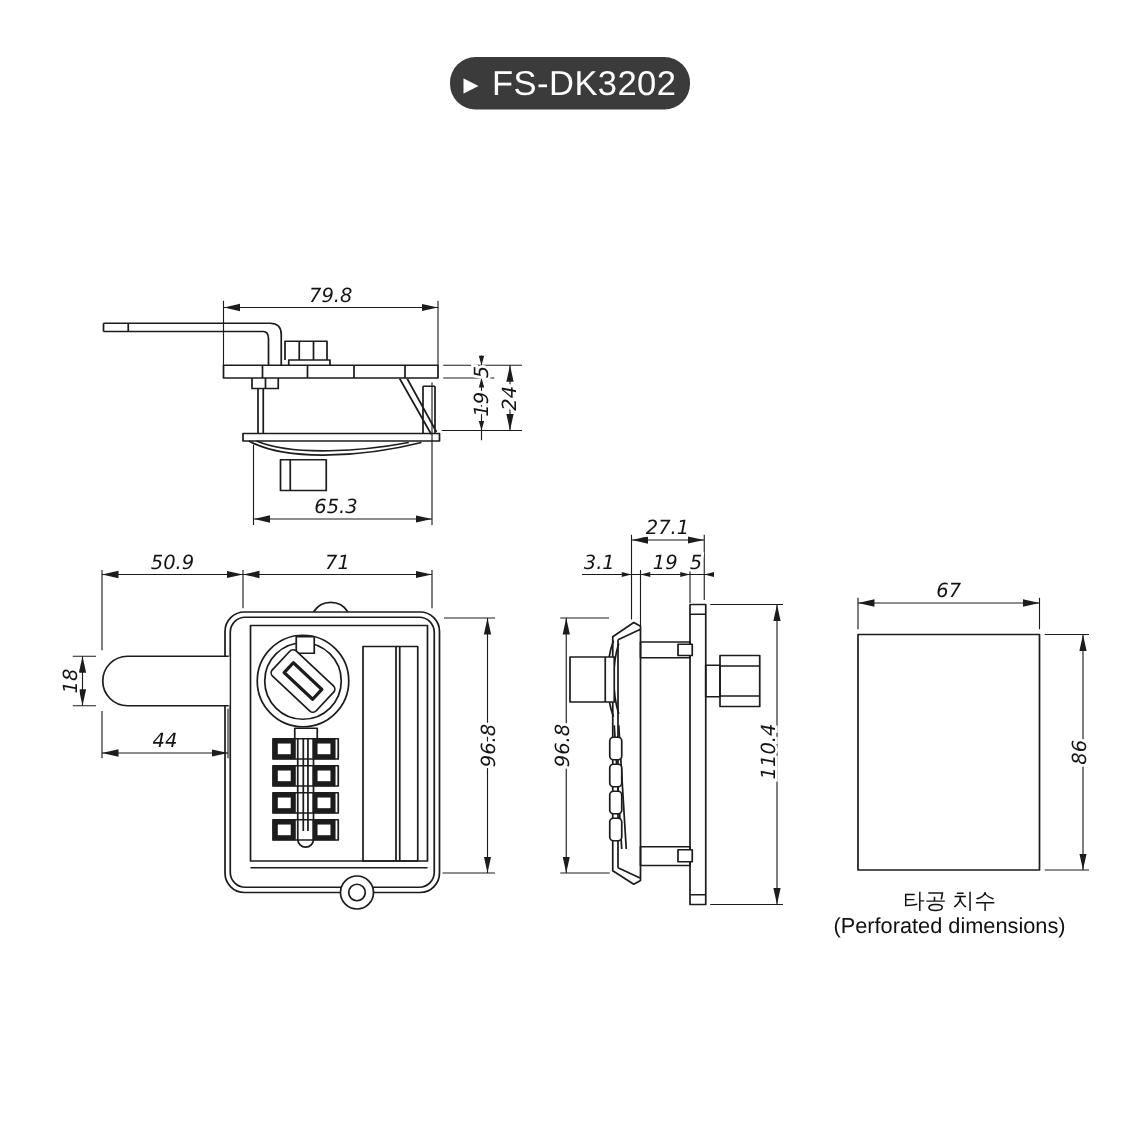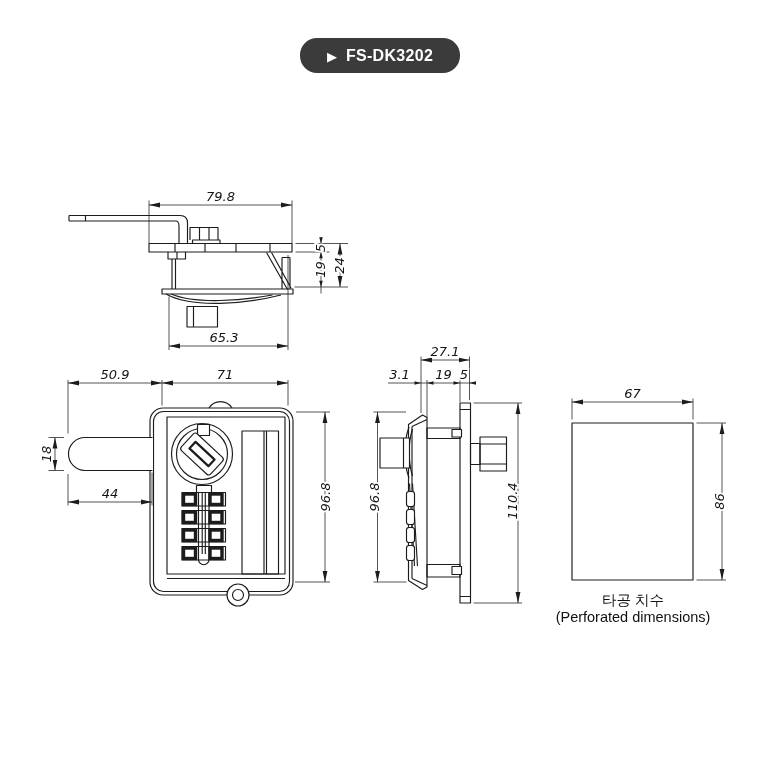--- a/index.html
+++ b/index.html
@@ -2,21 +2,21 @@
 <html><head>
 <meta charset="utf-8">
 <style>
   html,body{margin:0;padding:0;background:#fff;}
   .canvas{position:relative;width:760px;height:760px;background:#ffffff;overflow:hidden;
           font-family:"Liberation Sans", sans-serif;}
   .badge{position:absolute;left:300px;top:38px;width:160px;height:35px;background:#3b3b3b;
          border-radius:17px;display:flex;align-items:center;justify-content:center;gap:9px;
          color:#fff;}
   .badge .tri{font-size:13px;line-height:1;transform:translateY(0.5px);}
-  .badge .lbl{font-size:16px;font-weight:700;letter-spacing:0.3px;}
+  .badge .lbl{font-size:23px;font-weight:400;letter-spacing:0.3px;}
   svg text{font-family:"DejaVu Sans", sans-serif;}
   .dim{font-size:13px;font-style:italic;fill:#141414;stroke:#ffffff;stroke-width:3.5px;
        paint-order:stroke;text-anchor:middle;}
   .cap{font-size:14.5px;fill:#111;text-anchor:middle;font-family:"Liberation Sans", sans-serif;}
   .o{fill:none;stroke:#1c1c1c;stroke-width:1.15;stroke-linejoin:round;}
   .ow{fill:#ffffff;stroke:#1c1c1c;stroke-width:1.15;stroke-linejoin:round;}
   .of{fill:#ffffff;stroke:none;}
   .osq{fill:none;stroke:#1c1c1c;stroke-width:3.4;}
   .d{fill:none;stroke:#1c1c1c;stroke-width:0.75;}
   .ah{fill:#1c1c1c;stroke:none;}

